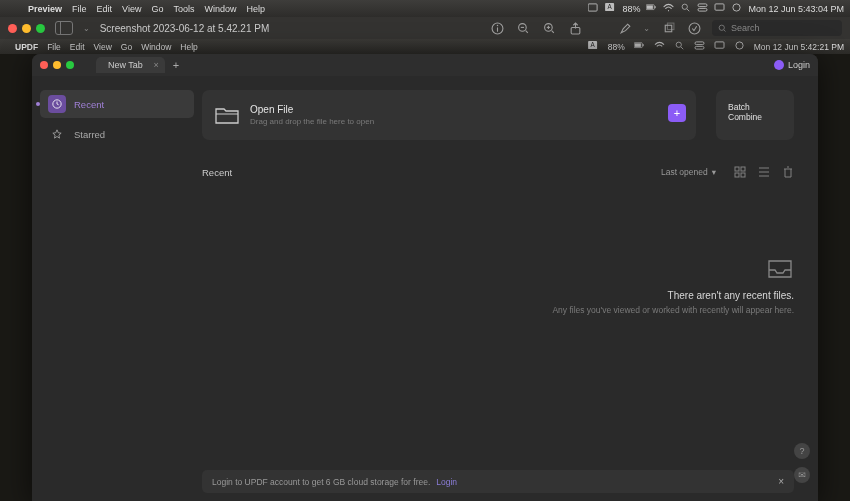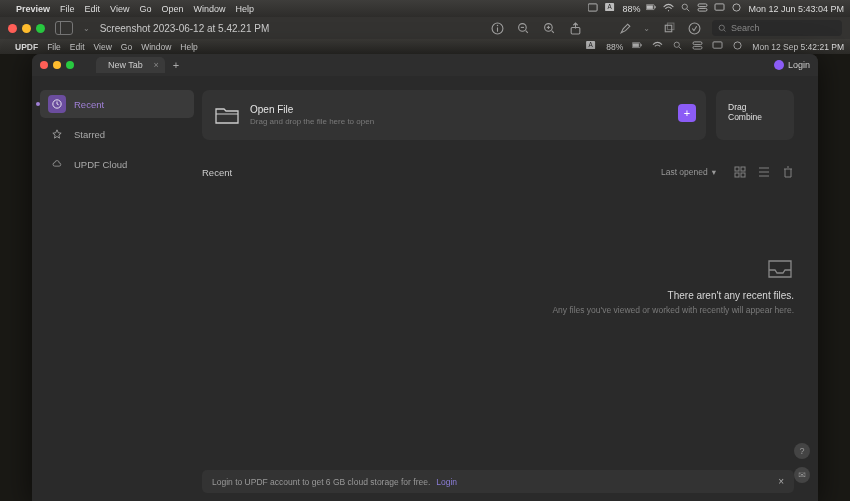--- a/index.html
+++ b/index.html
@@ -2,21 +2,21 @@
 <html><head>
 <meta charset="utf-8">
 <style>
   * { margin: 0; padding: 0; box-sizing: border-box; font-family: -apple-system, BlinkMacSystemFont, "Helvetica Neue", sans-serif; }
   body { width: 850px; height: 501px; background: #000; overflow: hidden; position: relative; }
 
   
   .macbar { height: 17px; background: linear-gradient(#3e3d3b,#2d2c2a); color:#ddd; display:flex; align-items:center; font-size:9px; padding:0 6px; justify-content:space-between;}
   .macbar .left, .macbar .right { display:flex; align-items:center; gap:10px; }
   .macbar .apple { font-size:10px; }
-  .macbar .app { font-weight:600; }
+  .macbar .app { font-weight:600;margin-left:12px; }
   .macbar .iconslot { display:inline-flex; align-items:center; gap:6px; }
   .statusicon { width:11px; height:9px; display:inline-block; opacity:.9; }
 
   
   .prevwin { height:22px; background:#343331; display:flex; align-items:center; padding:0 8px; gap:10px; color:#ccc; font-size:10px;}
   .lights { display:flex; gap:5px; }
   .light { width:9px; height:9px; border-radius:50%; }
   .red{background:#ff5f57;} .yellow{background:#ffbd2e;} .green{background:#28c940;}
   .prevwin .sidebartoggle { width:18px;height:14px;border:1px solid #777;border-radius:3px;position:relative;}
   .prevwin .sidebartoggle::before{content:"";position:absolute;left:4px;top:0;bottom:0;width:1px;background:#777;}
@@ -48,21 +48,21 @@
   .updf-body{flex:1;display:flex;background:#2a2a2a;}
   .sidebar{width:170px;padding:14px 8px;display:flex;flex-direction:column;gap:2px;}
   .navitem{display:flex;align-items:center;gap:8px;padding:5px 8px;border-radius:5px;color:#aaa;font-size:9.5px;}
   .navitem.active{background:#3a3a3a;color:#a080d6;}
   .navitem .dot{width:4px;height:4px;border-radius:50%;background:#a080d6;margin-left:-12px;position:absolute;}
   .navitem .iconbox{width:18px;height:18px;border-radius:4px;display:flex;align-items:center;justify-content:center;}
   .navitem.active .iconbox{background:#6b4d9e;}
   .navitem .iconbox svg{width:10px;height:10px;}
 
   .main{flex:1;padding:14px 24px 0 0;position:relative;}
-  .cards{display:flex;gap:10px;}
+  .cards{display:flex;gap:20px;}
   .card{background:#333;border-radius:7px;padding:12px;display:flex;flex-direction:column;}
   .openfile{flex:1;flex-direction:row;align-items:center;gap:10px;position:relative;height:50px;}
   .openfile .foldericon{width:26px;height:22px;}
   .openfile .text .t{color:#e5e5e5;font-size:10px;}
   .openfile .text .s{color:#7a7a7a;font-size:8px;margin-top:2px;}
   .openfile .plus{position:absolute;right:10px;top:14px;width:18px;height:18px;background:#8b5cf6;border-radius:4px;display:flex;align-items:center;justify-content:center;color:#fff;font-size:11px;}
   .smallcard{width:78px;height:50px;}
   .smallcard .t{color:#e0e0e0;font-size:8.5px;}
   .smallcard .ic{margin-top:8px;width:16px;height:14px;}
 
@@ -90,21 +90,21 @@
 <body>
 
 <div class="macbar">
   <div class="left">
     <span class="apple"></span>
     <span class="app">Preview</span>
     <span>File</span>
     <span>Edit</span>
     <span>View</span>
     <span>Go</span>
-    <span>Open</span>
+    <span>Tools</span>
     <span>Window</span>
     <span>Help</span>
   </div>
   <div class="right iconslot">
     <span><svg class="statusicon" viewBox="0 0 12 10">
           <rect x="0" y="1" width="10" height="8" rx="1" fill="none" stroke="#ccc"></rect>
         </svg></span>
     <span><svg class="statusicon" viewBox="0 0 12 10">
           <rect width="10" height="9" rx="1" fill="#ccc"></rect>
           <text x="5" y="7" font-size="7" text-anchor="middle" fill="#222">A</text>
@@ -235,21 +235,21 @@
       <span><svg class="statusicon" viewBox="0 0 12 10">
             <rect x="1" y="1" width="10" height="3" rx="1.5" fill="none" stroke="#ccc"></rect>
             <rect x="1" y="6" width="10" height="3" rx="1.5" fill="none" stroke="#ccc"></rect>
           </svg></span>
       <span><svg class="statusicon" viewBox="0 0 12 10">
             <rect x="1" y="1" width="10" height="7" rx="1" fill="none" stroke="#ccc"></rect>
           </svg></span>
       <span><svg class="statusicon" viewBox="0 0 10 10">
             <circle cx="5" cy="5" r="4" fill="none" stroke="#ccc"></circle>
           </svg></span>
-      <span>Mon 12 Sep  5:42:21 PM</span>
+      <span>Mon 12 Jun  5:42:21 PM</span>
     </div>
   </div>
 
   <div class="updf">
     <div class="updf-titlebar">
       <div class="lights">
         <div class="light red"></div>
         <div class="light yellow"></div>
         <div class="light green"></div>
       </div>
@@ -280,45 +280,37 @@
           <span>Recent</span>
         </div>
         <div class="navitem">
           <span class="iconbox">
               <svg viewBox="0 0 12 12">
                 <path d="M6 1 L7.5 4.5 L11 5 L8.3 7.3 L9 11 L6 9 L3 11 L3.7 7.3 L1 5 L4.5 4.5 Z" fill="none" stroke="#aaa"></path>
               </svg>
             </span>
           <span>Starred</span>
         </div>
-        <div class="navitem">
-          <span class="iconbox">
-              <svg viewBox="0 0 14 10">
-                <path d="M4 8 A2.5 2.5 0 0 1 4 3 A3 3 0 0 1 10 3.5 A2 2 0 0 1 10 8 Z" fill="none" stroke="#aaa"></path>
-              </svg>
-            </span>
-          <span>UPDF Cloud</span>
-        </div>
       </div>
 
       <div class="main">
         <div class="cards">
           <div class="card openfile">
             <svg class="foldericon" viewBox="0 0 26 22">
                 <path d="M2 5 L2 19 L24 19 L24 7 L12 7 L10 5 Z" fill="none" stroke="#ccc" stroke-width="1.3"></path>
                 <path d="M2 10 L24 10" stroke="#ccc"></path>
               </svg>
             <div class="text">
               <div class="t">Open File</div>
               <div class="s">Drag and drop the file here to open</div>
             </div>
             <div class="plus">+</div>
           </div>
           <div class="card smallcard">
-            <div class="t">Drag Combine</div>
+            <div class="t">Batch Combine</div>
             <svg class="ic" viewBox="0 0 16 14">
                 <rect x="1" y="3" width="8" height="10" rx="1" fill="none" stroke="#bbb"></rect>
                 <rect x="5" y="1" width="8" height="10" rx="1" fill="none" stroke="#bbb"></rect>
               </svg>
           </div>
         </div>
 
         <div class="recentbar">
           <span>Recent</span>
           <div class="sp"></div>

